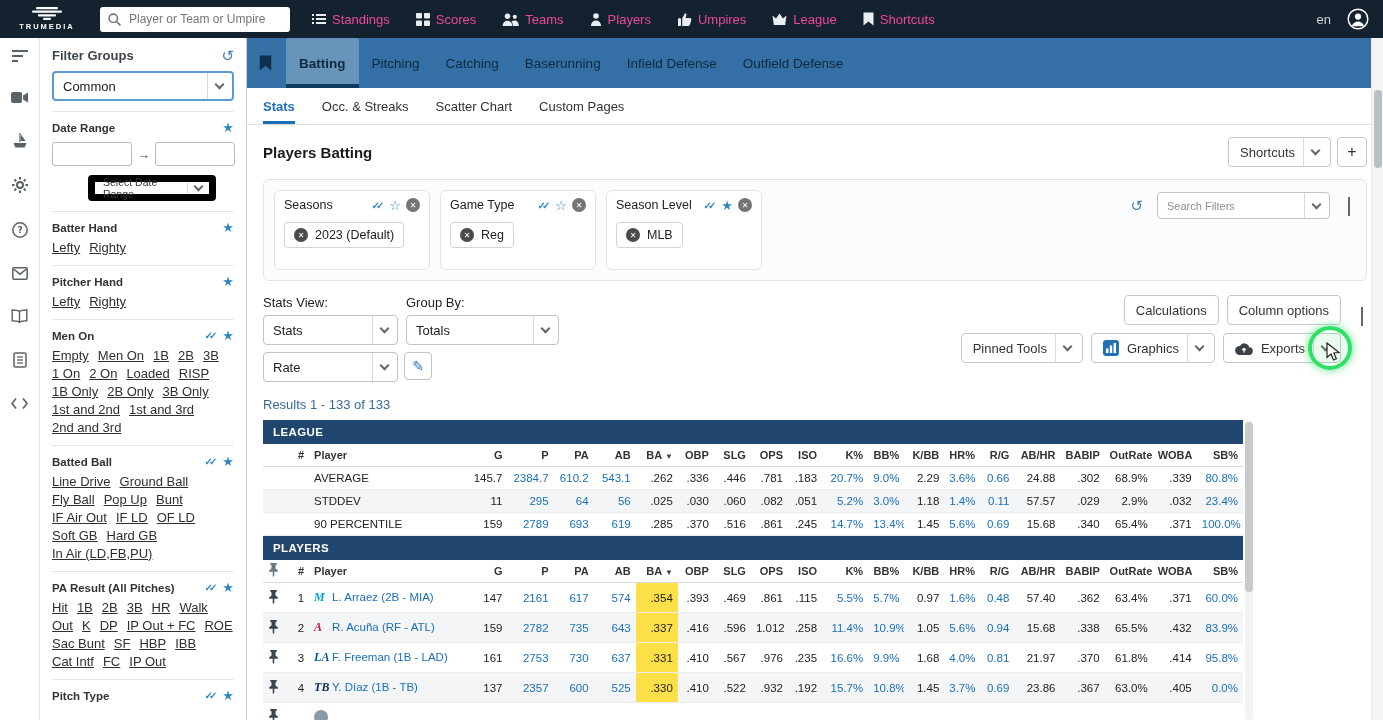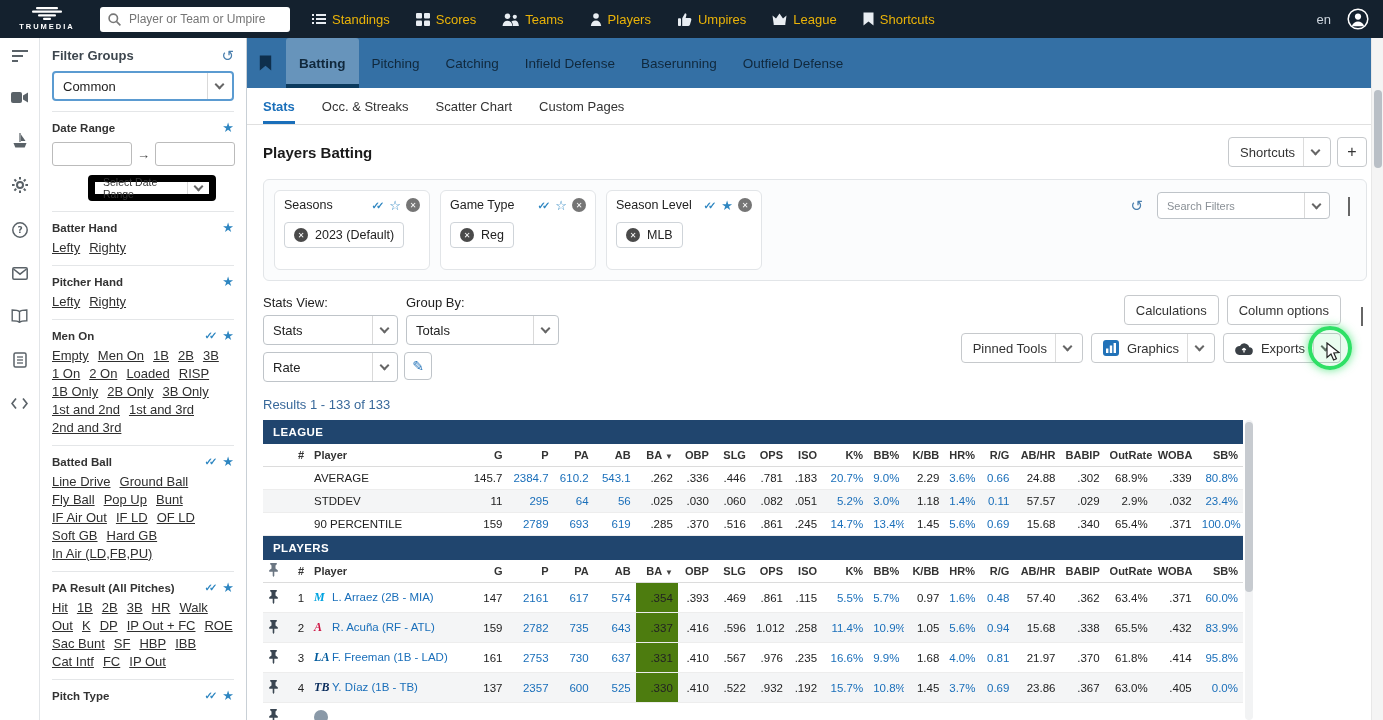--- a/index.html
+++ b/index.html
@@ -8,21 +8,21 @@
     width:1383px; height:720px; overflow:hidden; position:relative;
     font-family:"Liberation Sans", sans-serif; background:#fff; color:#222;
   }
   
   .topbar { height:38px; background:#14212e; display:flex; align-items:center; padding:0 14px 0 8px; gap:14px; }
   .brand { display:flex; flex-direction:column; align-items:center; gap:2px; color:#fff; width:78px; cursor:pointer; }
   .brand .btxt { font-size:7.5px; letter-spacing:2px; font-weight:bold; }
   .searchbox { width:190px; height:25px; background:#fff; border-radius:3px; display:flex; align-items:center; padding:0 8px; gap:6px; }
   .searchbox input { border:0; outline:0; flex:1; font-size:12px; font-family:"Liberation Sans",sans-serif; color:#333; min-width:0; background:transparent; }
   .topnav { display:flex; gap:26px; margin-left:8px; }
-  .nav-item { display:flex; align-items:center; gap:6px; color:#eab308; font-size:13px; cursor:pointer; white-space:nowrap; }
+  .nav-item { display:flex; align-items:center; gap:6px; color:#ec4899; font-size:13px; cursor:pointer; white-space:nowrap; }
   .nav-item .nico { display:flex; align-items:center; color:#e8edf2; }
   .top-right { margin-left:auto; display:flex; align-items:center; gap:16px; }
   .lang { color:#cdd5dd; font-size:13px; cursor:pointer; }
   .avatar { display:flex; cursor:pointer; }
   
   .app { display:flex; height:682px; }
   .rail { width:40px; border-right:1px solid #e2e5e8; display:flex; flex-direction:column; align-items:center; padding-top:12px; gap:29px; background:#fff; }
   .rico { color:#5a6268; display:flex; cursor:pointer; }
   
   .fpanel { width:207px; border-right:1px solid #c9d0d6; padding:10px 12px; overflow:hidden; background:#fff; }
@@ -94,21 +94,21 @@
   .tablewrap { margin-left:16px; width:990px; position:relative; flex:1; overflow:hidden; padding-right:10px; }
   .secbar { width:980px; height:24px; background:#20456e; color:#fff; font-size:11.5px; font-weight:bold; letter-spacing:0.4px; display:flex; align-items:center; padding:0 10px; }
   table { width:980px; border-collapse:collapse; table-layout:fixed; }
   th { font-size:11px; color:#333; font-weight:bold; padding:5px 5px; border-bottom:1px solid #dcdcdc; text-align:right; white-space:nowrap; overflow:hidden; cursor:pointer; }
   th.player { text-align:left; }
   td { font-size:11.5px; color:#222; padding:5px 5px; border-bottom:1px solid #ededed; text-align:right; white-space:nowrap; overflow:hidden; }
   .ptable td { padding:7px 5px; }
   td.player { text-align:left; }
   tr.alt { background:#f4f5f6; }
   td.link, .plink { color:#1a6fba; cursor:pointer; }
-  td.sorted { background:#4d7c0f; }
+  td.sorted { background:#fde047; }
   td.pincol, th.pincol { text-align:center; padding:3px 2px; }
   .sortarrow { font-size:8px; color:#444; }
   .logo { display:inline-block; width:18px; font-family:"Liberation Serif",serif; font-weight:bold; font-style:italic; font-size:12px; vertical-align:middle; }
   .logo.sliver { width:14px; height:14px; border-radius:50%; background:#8a99a8; vertical-align:middle; }
   .plink { text-decoration:none; }
   .tscroll { position:absolute; right:0; top:0; bottom:0; width:8px; background:#f2f3f4; border-radius:4px; }
   .tthumb { width:8px; height:170px; margin-top:2px; background:#c7cbd0; border-radius:4px; cursor:pointer; }
   .pagescroll { position:absolute; right:0; top:38px; bottom:0; width:12px; background:#f4f4f4; border-left:1px solid #e7e7e7; }
   .pthumb { width:8px; height:78px; margin:52px auto 0; background:#b9bfc6; border-radius:4px; cursor:pointer; }
 </style>
@@ -434,22 +434,22 @@
   <main class="main">
     <div class="band" id="mainTabs">
         <span class="band-bm">
           <svg width="13" height="16" viewBox="0 0 11 14" fill="#0e2f4d">
             <path d="M.5.5h10v13l-5-4-5 4z"></path>
           </svg>
         </span>
         <div class="btab on">Batting</div>
         <div class="btab">Pitching</div>
         <div class="btab">Catching</div>
+        <div class="btab">Baserunning</div>
         <div class="btab">Infield Defense</div>
-        <div class="btab">Baserunning</div>
         <div class="btab">Outfield Defense</div>
       </div>
     <div class="subtabs" id="subTabs">
         <div class="stab on">Stats</div>
         <div class="stab">Occ. &amp; Streaks</div>
         <div class="stab">Scatter Chart</div>
         <div class="stab">Custom Pages</div>
       </div>
 
     <div class="pagehead">

